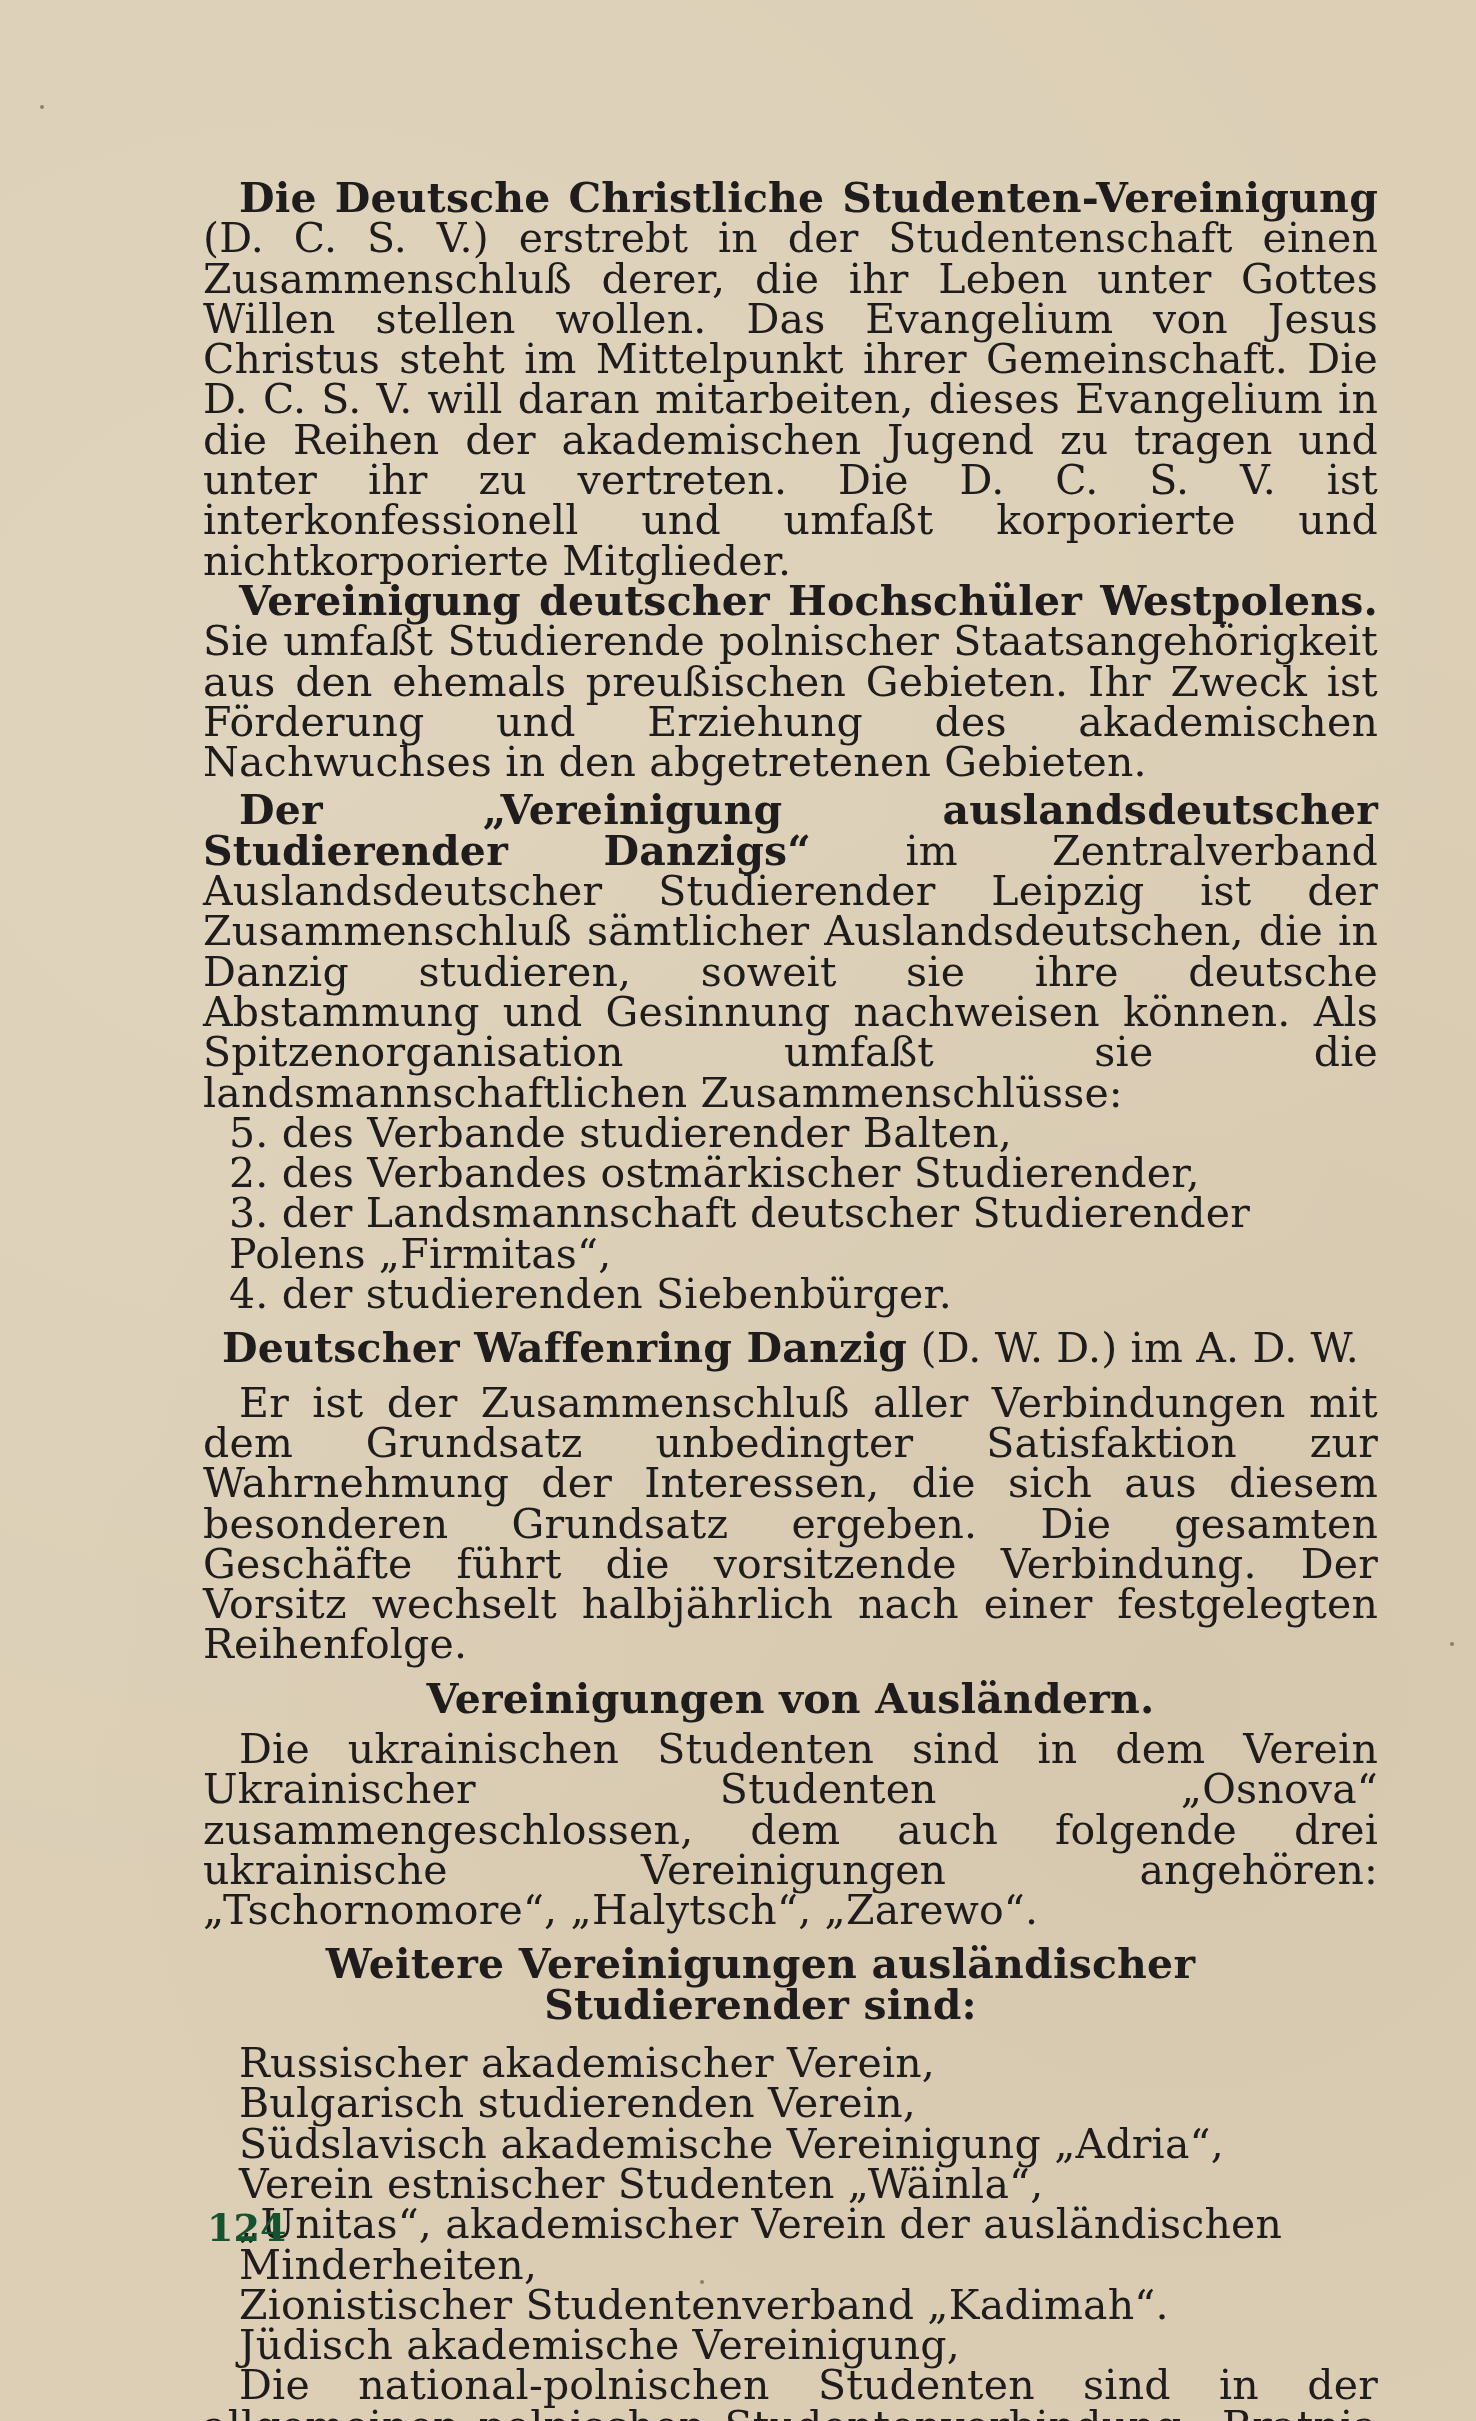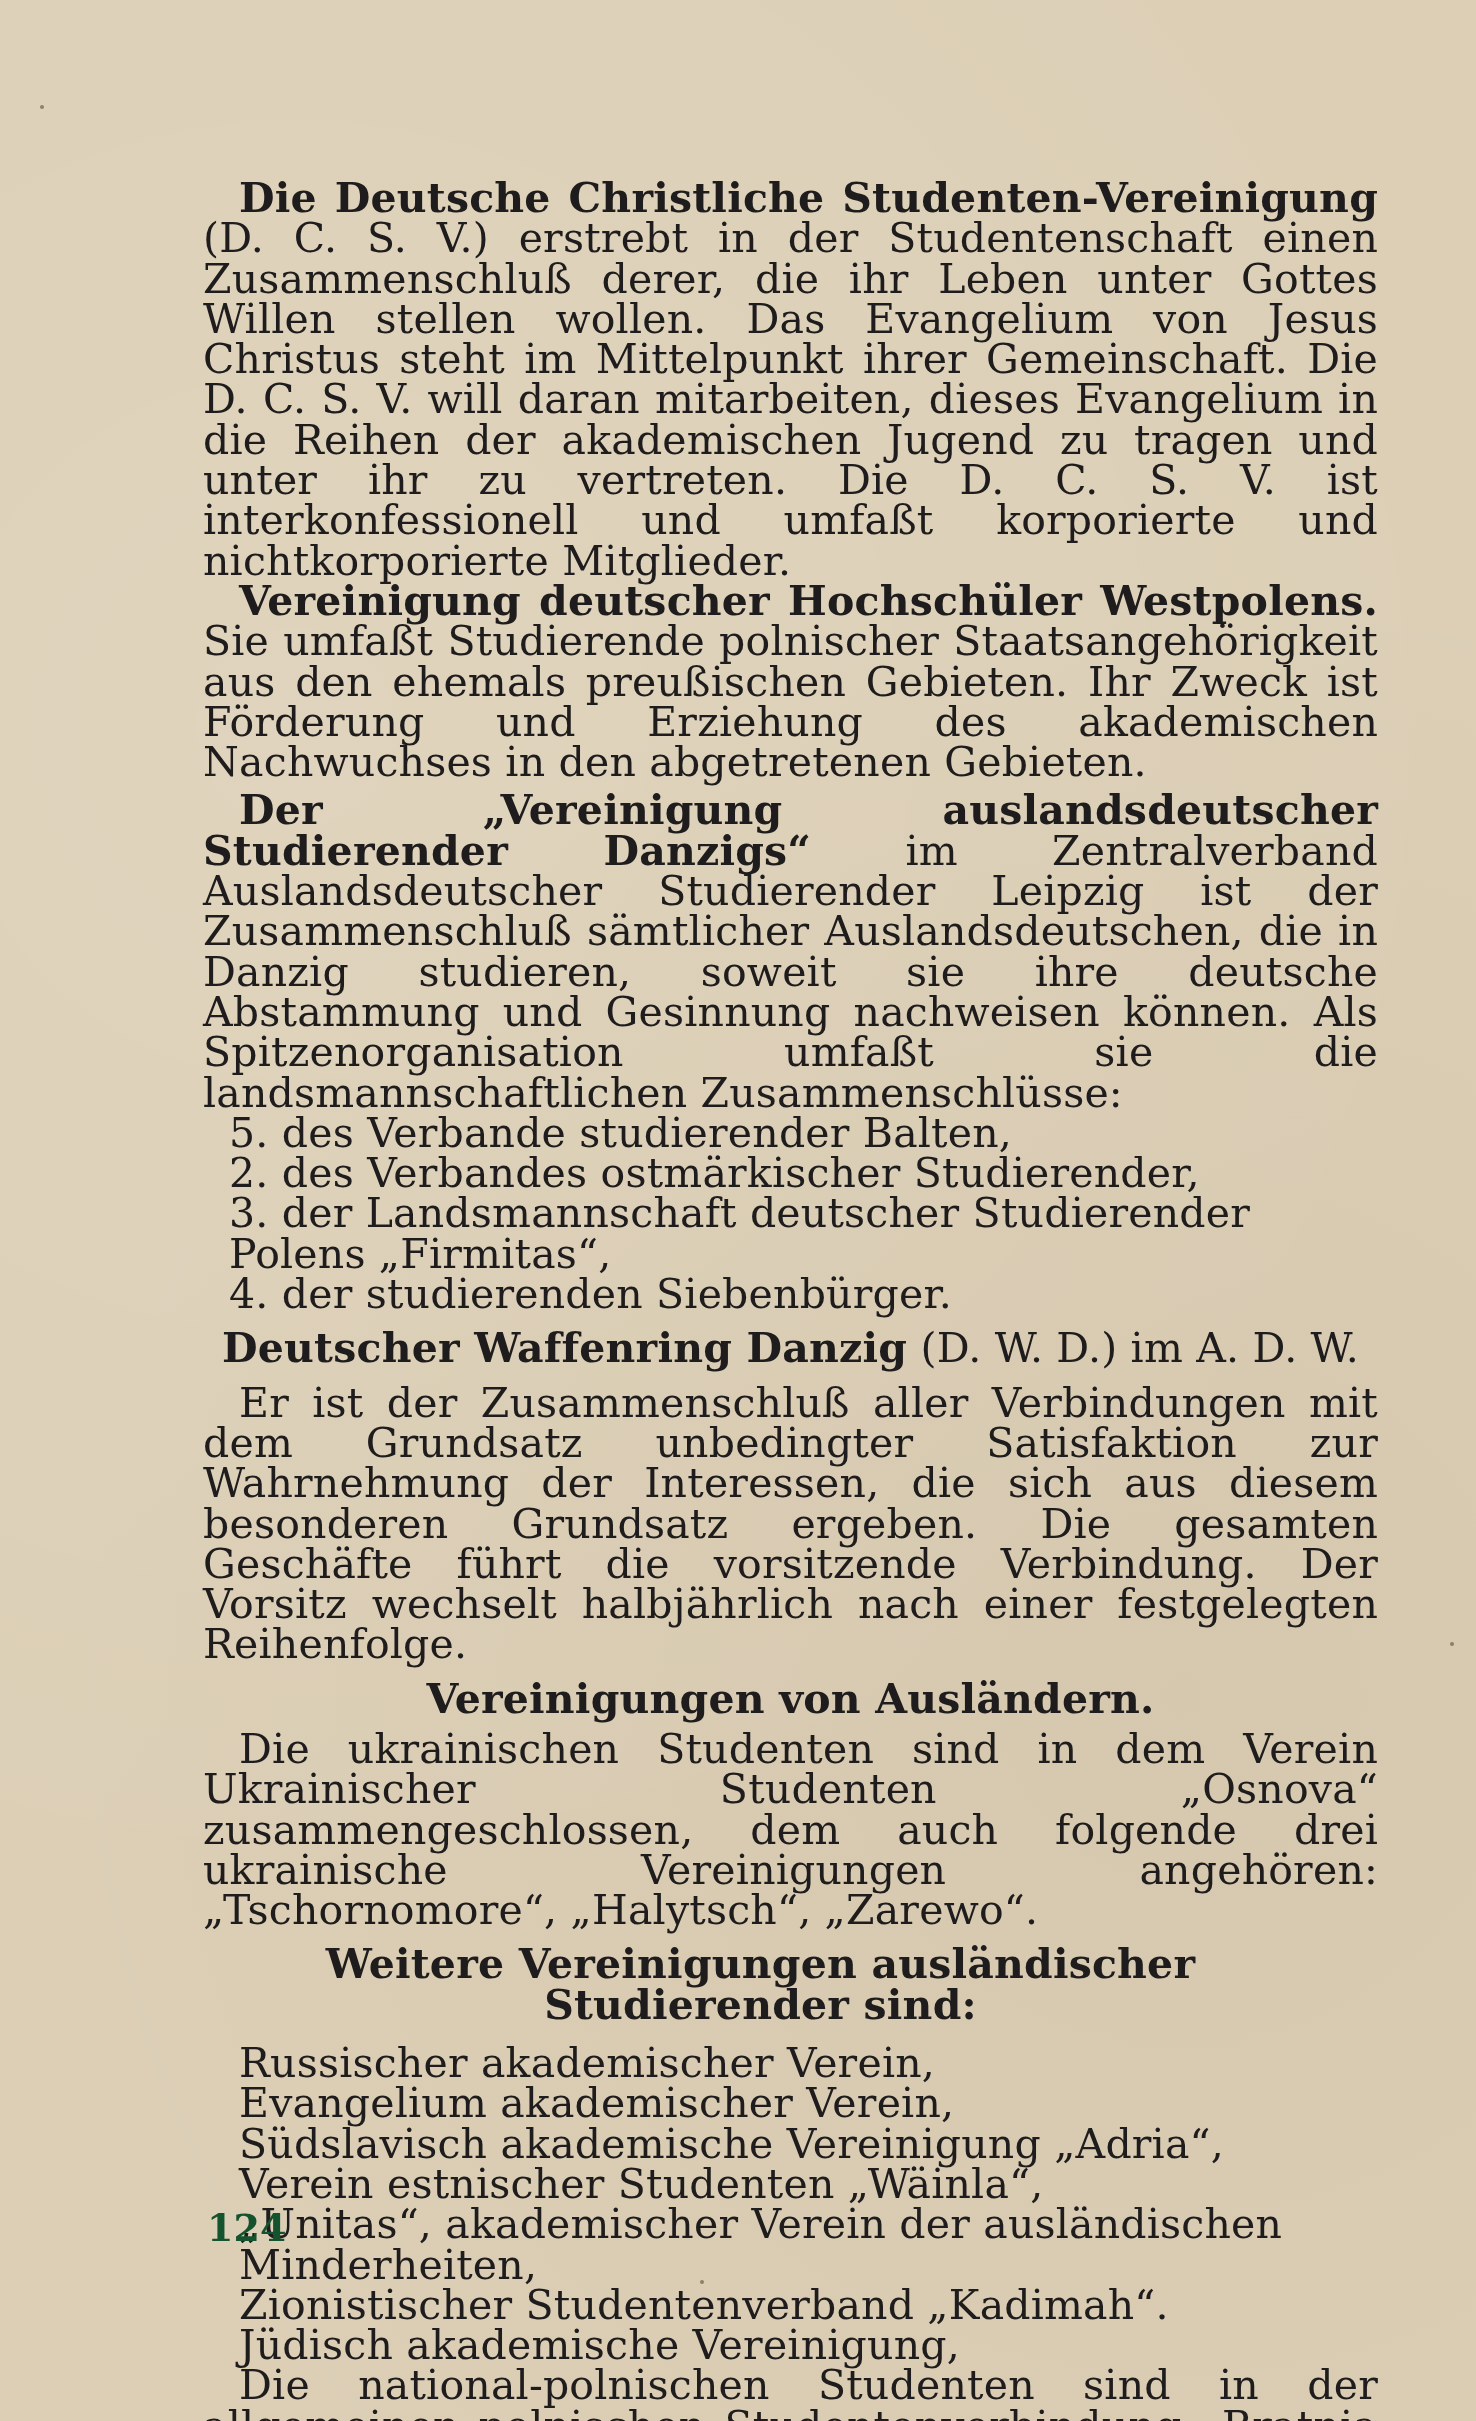--- a/index.html
+++ b/index.html
@@ -57,21 +57,21 @@
   <p class="para">Er ist der Zusammenschluß aller Verbindungen mit dem Grundsatz unbedingter Satisfaktion zur Wahrnehmung der Interessen, die sich aus diesem besonderen Grundsatz ergeben. Die gesamten Geschäfte führt die vorsitzende Verbindung. Der Vorsitz wechselt halbjährlich nach einer festgelegten Reihenfolge.</p>
 
   <div class="heading h2">Vereinigungen von Ausländern.</div>
 
   <p class="para">Die ukrainischen Studenten sind in dem Verein Ukrainischer Studenten „Osnova“ zusammengeschlossen, dem auch folgende drei ukrainische Vereinigungen angehören: „Tschornomore“, „Halytsch“, „Zarewo“.</p>
 
   <div class="heading h3">Weitere Vereinigungen ausländischer Studierender sind:</div>
 
   <ul class="plainlist">
     <li>Russischer akademischer Verein,</li>
-    <li>Evangelium akademischer Verein,</li>
+    <li>Bulgarisch studierenden Verein,</li>
     <li>Südslavisch akademische Vereinigung „Adria“,</li>
     <li>Verein estnischer Studenten „Wäinla“,</li>
     <li>„Unitas“, akademischer Verein der ausländischen Minderheiten,</li>
     <li>Zionistischer Studentenverband „Kadimah“.</li>
     <li>Jüdisch akademische Vereinigung,</li>
   </ul>
 
   <p class="para">Die national-polnischen Studenten sind in der allgemeinen polnischen Studentenverbindung „Bratnia Pomoc“ (Bruderhilfe) zusammengeschlossen, der auch die Mitglieder folgender sieben polnischer Vereinigungen angehören: „Wisla“, „Gedania“, „Helania“, „Znicz“, „Verein polnischer Studierender der Schiffstechnik“, „Akademischer Ring der Lodzer“, „Polnischer akademischer Sportverein“.</p>
 </div>
 

